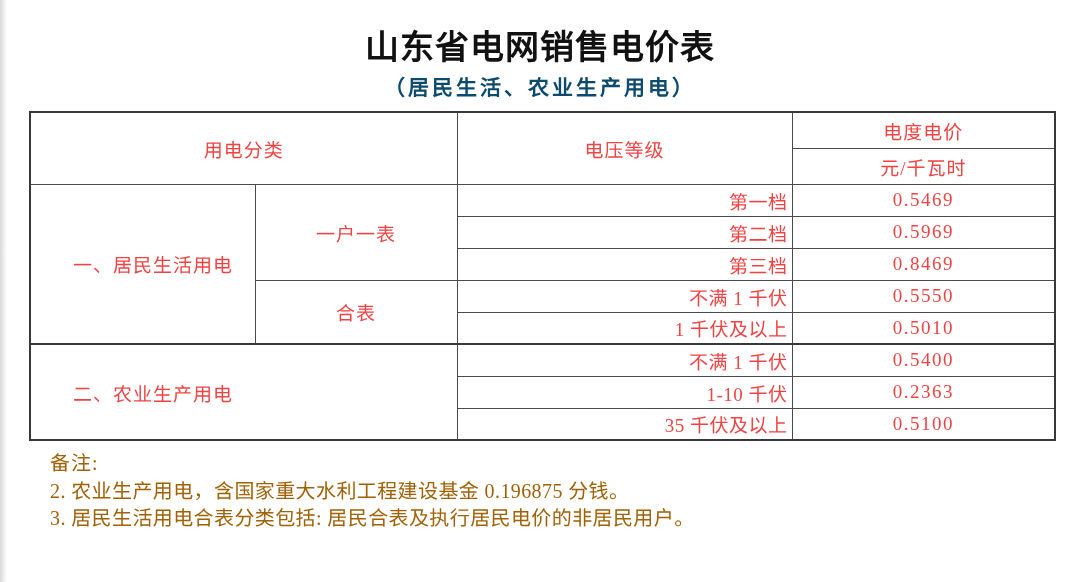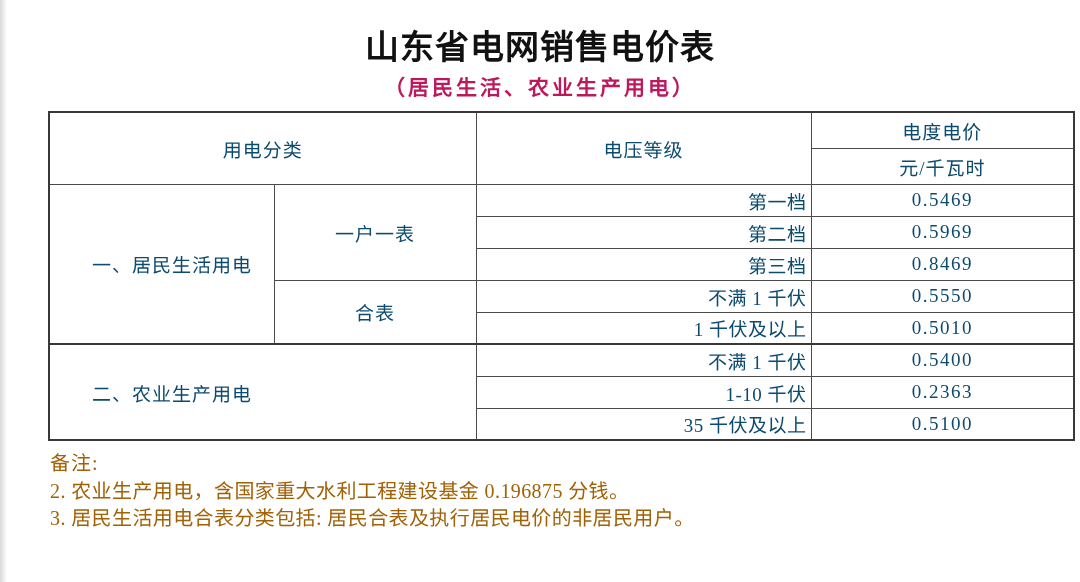--- a/index.html
+++ b/index.html
@@ -25,29 +25,29 @@
     letter-spacing: 1px;
     color: #111;
   }
   .doc-subtitle {
     margin-top: 5px;
     text-align: center;
     font-size: 21px;
     font-weight: 600;
     line-height: 28px;
     letter-spacing: 3px;
-    color: #be185d;
+    color: #0c4a6e;
   }
   table.price-table {
-    margin: 9px 0 0 48px;
+    margin: 9px 0 0 29px;
     width: 1025px;
     border-collapse: collapse;
     table-layout: fixed;
     font-size: 19px;
-    color: #0c4a6e;
+    color: #ef4444;
   }
   .price-table col.c1 { width: 225px; }
   .price-table col.c2 { width: 202px; }
   .price-table col.c3 { width: 335px; }
   .price-table col.c4 { width: 263px; }
   .price-table th, .price-table td {
     border: 1px solid #4a4a4a;
     font-weight: normal;
     text-align: center;
     vertical-align: middle;

